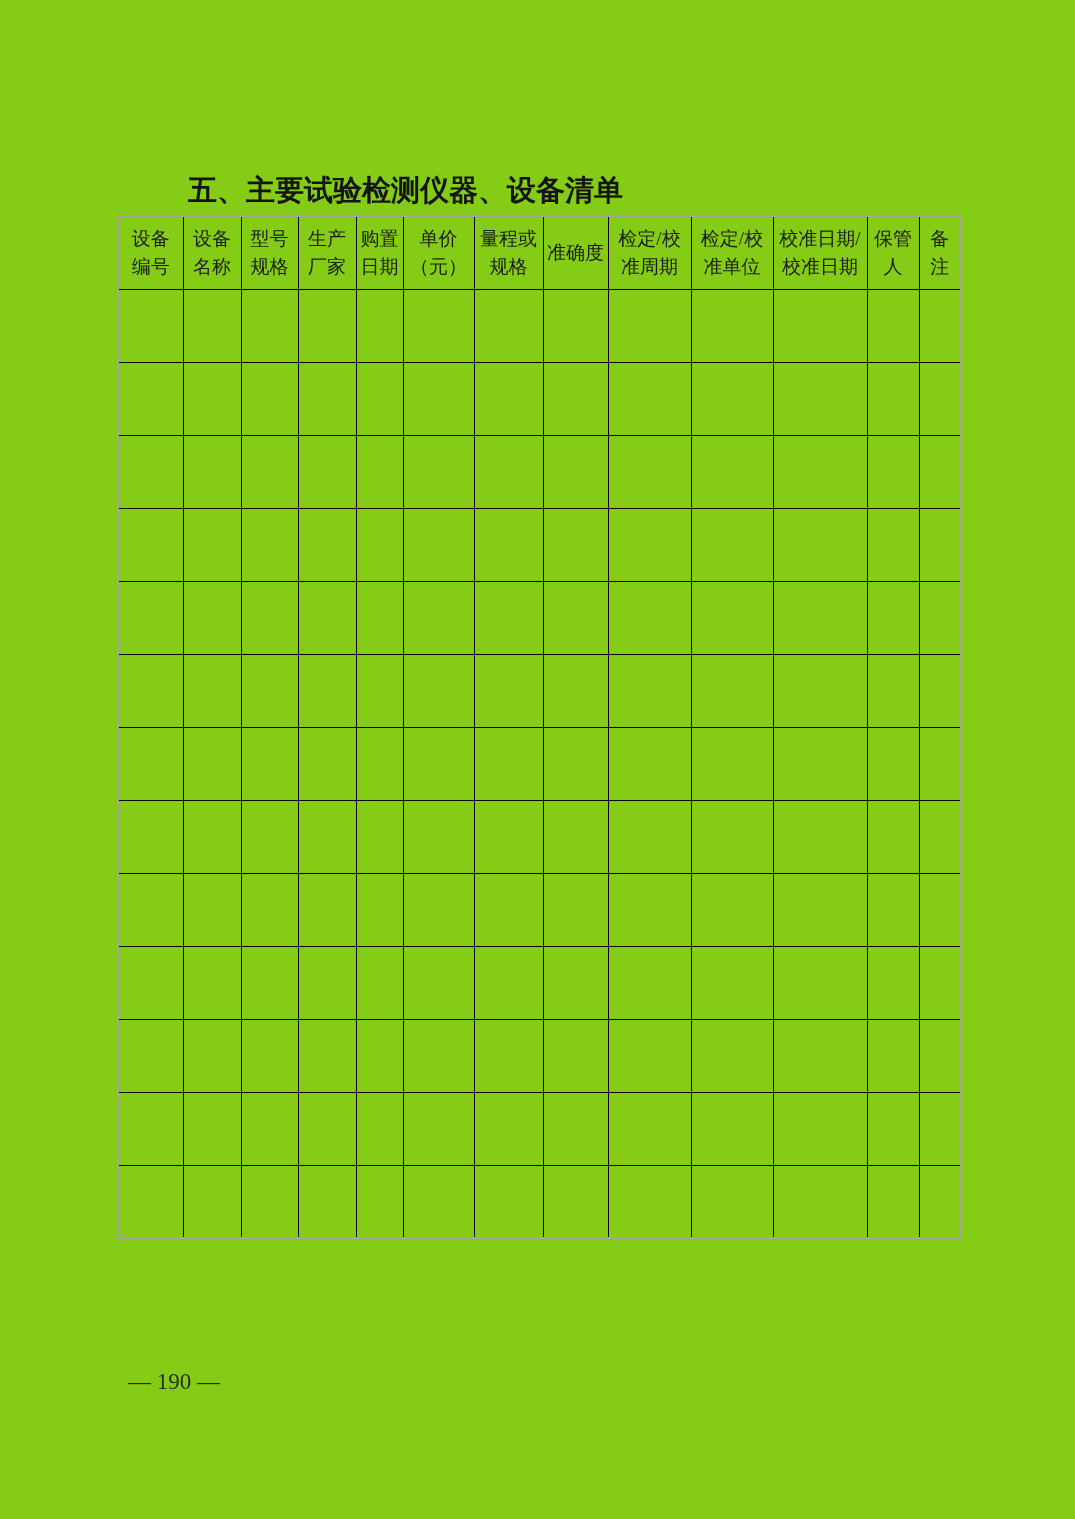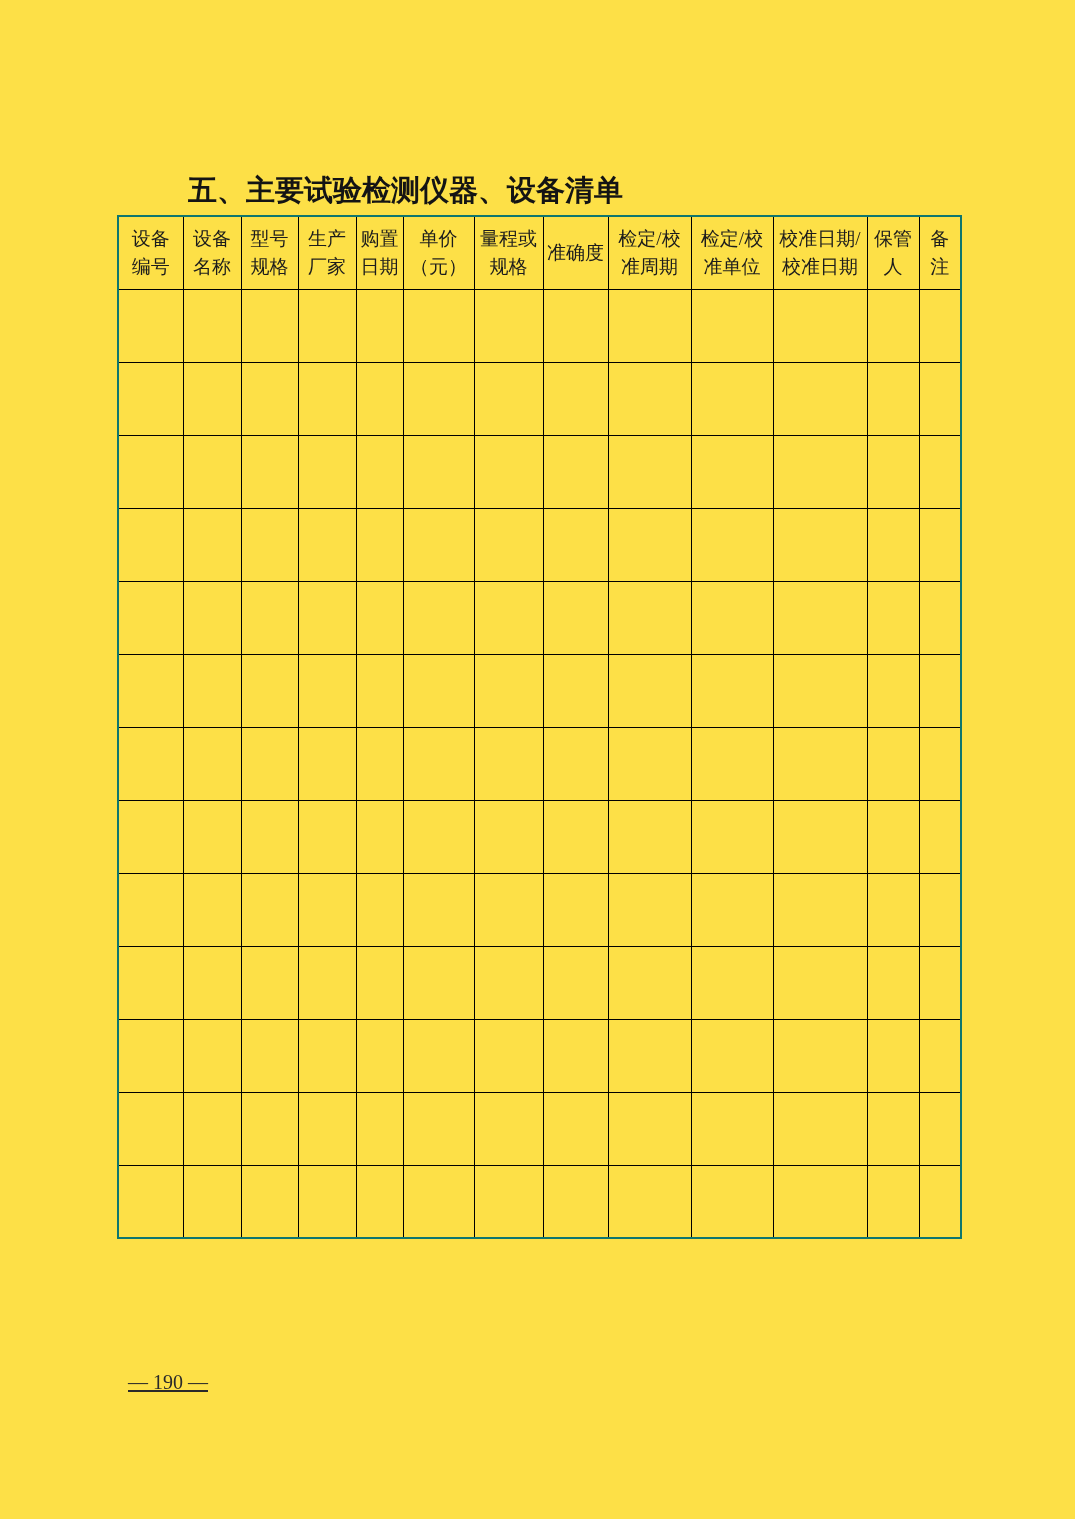--- a/index.html
+++ b/index.html
@@ -4,21 +4,21 @@
 <style>
   html, body {
     margin: 0;
     padding: 0;
     background: #ffffff;
   }
   .page {
     position: relative;
     width: 1075px;
     height: 1519px;
-    background: #fde047;
+    background: #84cc16;
     font-family: "Liberation Serif", "DejaVu Serif", serif;
     color: #111;
     overflow: hidden;
   }
   .doc-title {
     position: absolute;
     left: 188px;
     top: 172px;
     margin: 0;
     font-family: "Liberation Sans", "DejaVu Sans", sans-serif;
@@ -27,21 +27,21 @@
     line-height: 36px;
     color: #141414;
     white-space: nowrap;
   }
   table.equip-table {
     position: absolute;
     left: 117px;
     top: 215px;
     border-collapse: collapse;
     table-layout: fixed;
-    border: 2px solid #0f766e;
+    border: 2px solid #a3a3a3;
   }
   .equip-table th,
   .equip-table td {
     border: 1px solid #000;
     padding: 0;
     margin: 0;
   }
   .equip-table thead tr {
     height: 73px;
   }
@@ -55,26 +55,25 @@
     text-align: center;
     vertical-align: middle;
     white-space: pre-line;
     color: #1c1c1c;
     font-family: "Liberation Serif", "DejaVu Serif", serif;
   }
   .page-number {
     position: absolute;
     left: 128px;
     top: 1368px;
-    font-size: 20px;
+    font-size: 23px;
     line-height: 28px;
     color: #2a2a2a;
     font-family: "Liberation Serif", "DejaVu Serif", serif;
     white-space: pre;
-    text-decoration: underline;
   }
 </style>
 </head>
 <body>
 
 <div class="page">
 
   <h1 class="doc-title">五、主要试验检测仪器、设备清单</h1>
 
   <table class="equip-table">

